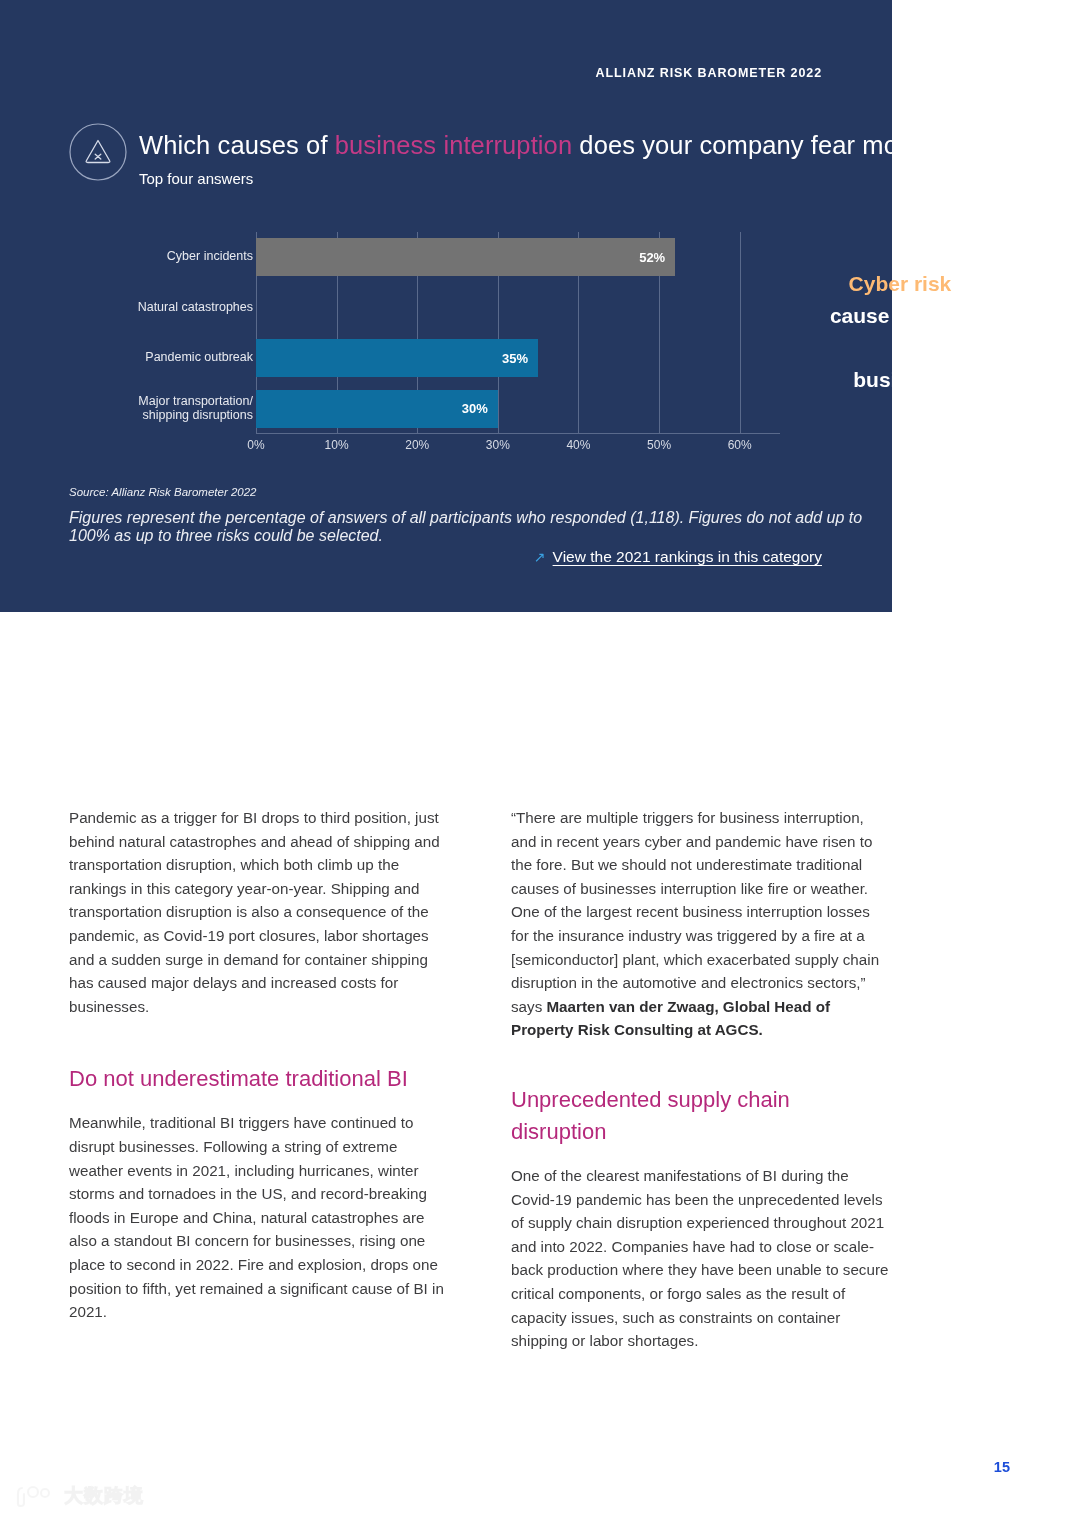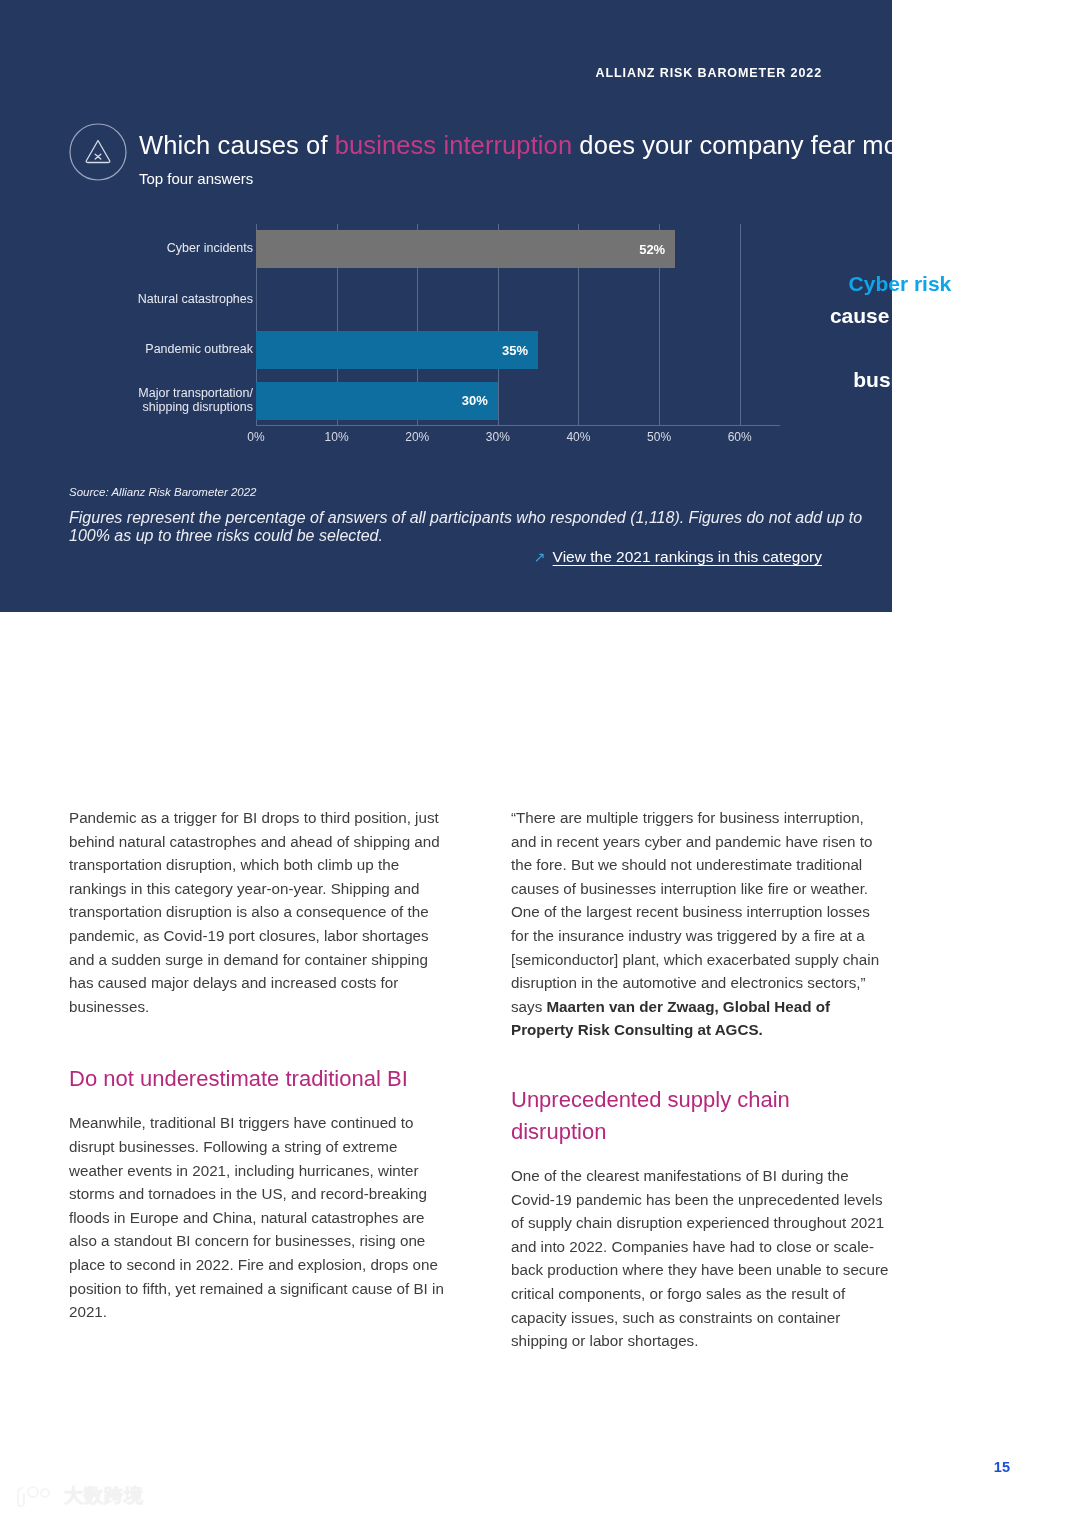--- a/index.html
+++ b/index.html
@@ -34,21 +34,21 @@
     font-size: 25.5px; color: #ffffff; font-weight: 400; letter-spacing: 0.1px;
     white-space: nowrap;
   }
   .hero-title .hl { color: #C43A86; }
   .hero-sub {
     position: absolute; left: 139px; top: 170px;
     font-size: 15px; color: #ffffff; font-weight: 400;
   }
 
   
-  .chart { position: absolute; left: 120px; top: 224px; width: 660px; height: 235px; }
+  .chart { position: absolute; left: 120px; top: 232px; width: 660px; height: 235px; }
   .cat-col { position: absolute; left: 0; top: 0; width: 133px; height: 202px; }
   .cat {
     position: absolute; right: 0; width: 133px;
     text-align: right; color: #e8eaf0; font-size: 12.5px; line-height: 14.5px;
   }
   .plot {
     position: absolute; left: 136px; top: 0; width: 524px; height: 202px;
   }
   .gridline {
     position: absolute; top: 0; width: 1px; height: 202px; background: #5a6a8c;
@@ -68,21 +68,21 @@
     position: absolute; top: 0; transform: translateX(-50%);
     font-size: 12px; color: #d8dce6; white-space: nowrap;
   }
 
   
   .pullquote {
     position: absolute; left: 800px; top: 268px; width: 212px;
     text-align: right; font-size: 21px; line-height: 32px;
     font-weight: bold; color: #ffffff;
   }
-  .pullquote .hl { color: #0ea5e9; }
+  .pullquote .hl { color: #fdba74; }
 
   
   .src {
     position: absolute; left: 69px; top: 486px;
     font-size: 11.5px; font-style: italic; color: #eceef3;
   }
   .figs {
     position: absolute; left: 69px; top: 509px;
     font-size: 16px; font-style: italic; color: #eceef3;
   }

